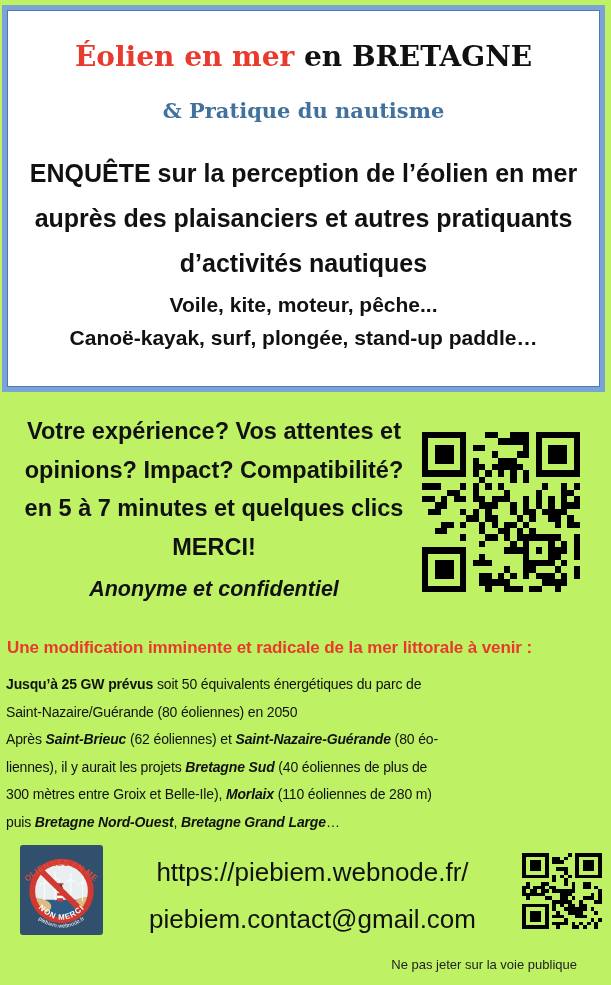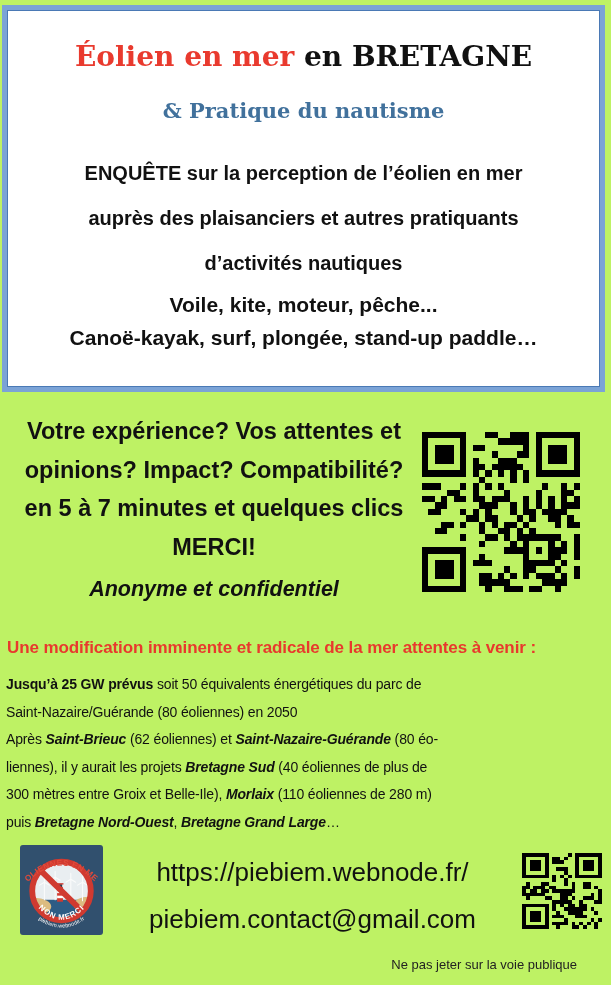--- a/index.html
+++ b/index.html
@@ -5,21 +5,21 @@
   html,body{margin:0;padding:0;background:#fff;}
   #page{position:relative;width:611px;height:985px;background:#bef264;overflow:hidden;
         font-family:"Liberation Sans",sans-serif;color:#111;}
 
   
   .header-box{position:absolute;left:2px;top:5px;width:603px;height:387px;box-sizing:border-box;
               border:5px solid #7ba3d6;box-shadow:inset 0 0 0 1px #4a79b5;background:#fff;text-align:center;}
   .hb-title{margin-top:30px;font-family:"DejaVu Serif",serif;font-weight:700;font-size:28px;line-height:34px;color:#111;}
   .hb-title .red{color:#e93a2e;}
   .hb-sub{margin-top:21px;font-family:"DejaVu Serif",serif;font-weight:700;font-size:21px;line-height:32px;color:#41719c;}
-  .hb-enq{margin-top:24px;font-weight:700;font-size:20px;line-height:45px;color:#111;}
+  .hb-enq{margin-top:24px;font-weight:700;font-size:25px;line-height:45px;color:#111;}
   .hb-act{margin-top:2px;font-weight:700;font-size:21px;line-height:33px;color:#111;}
 
   
   .pitch{position:absolute;left:14px;top:412px;width:400px;text-align:center;
          font-weight:700;font-size:23.5px;line-height:38.5px;color:#111;}
   .confidential{margin-top:10px;font-style:italic;font-size:21.5px;line-height:26px;}
   .qr-main{position:absolute;left:422px;top:432px;width:158px;height:160px;}
   svg.qr{shape-rendering:crispEdges;}
 
   
@@ -63,21 +63,21 @@
     <div>opinions? Impact? Compatibilité?</div>
     <div>en 5 à 7 minutes et quelques clics</div>
     <div>MERCI!</div>
     <div class="confidential">Anonyme et confidentiel</div>
   </div>
 
   <svg id="qr-main" class="qr qr-main" xmlns="http://www.w3.org/2000/svg" preserveAspectRatio="none" viewBox="0 0 25 25">
       <path d="M0 0h1v1h-1zM1 0h1v1h-1zM2 0h1v1h-1zM3 0h1v1h-1zM4 0h1v1h-1zM5 0h1v1h-1zM6 0h1v1h-1zM10 0h1v1h-1zM11 0h1v1h-1zM14 0h1v1h-1zM15 0h1v1h-1zM16 0h1v1h-1zM18 0h1v1h-1zM19 0h1v1h-1zM20 0h1v1h-1zM21 0h1v1h-1zM22 0h1v1h-1zM23 0h1v1h-1zM24 0h1v1h-1zM0 1h1v1h-1zM6 1h1v1h-1zM12 1h1v1h-1zM13 1h1v1h-1zM14 1h1v1h-1zM15 1h1v1h-1zM16 1h1v1h-1zM18 1h1v1h-1zM24 1h1v1h-1zM0 2h1v1h-1zM2 2h1v1h-1zM3 2h1v1h-1zM4 2h1v1h-1zM6 2h1v1h-1zM8 2h1v1h-1zM9 2h1v1h-1zM16 2h1v1h-1zM18 2h1v1h-1zM20 2h1v1h-1zM21 2h1v1h-1zM22 2h1v1h-1zM24 2h1v1h-1zM0 3h1v1h-1zM2 3h1v1h-1zM3 3h1v1h-1zM4 3h1v1h-1zM6 3h1v1h-1zM11 3h1v1h-1zM15 3h1v1h-1zM16 3h1v1h-1zM18 3h1v1h-1zM20 3h1v1h-1zM21 3h1v1h-1zM22 3h1v1h-1zM24 3h1v1h-1zM0 4h1v1h-1zM2 4h1v1h-1zM3 4h1v1h-1zM4 4h1v1h-1zM6 4h1v1h-1zM8 4h1v1h-1zM12 4h1v1h-1zM13 4h1v1h-1zM14 4h1v1h-1zM18 4h1v1h-1zM20 4h1v1h-1zM21 4h1v1h-1zM22 4h1v1h-1zM24 4h1v1h-1zM0 5h1v1h-1zM6 5h1v1h-1zM8 5h1v1h-1zM9 5h1v1h-1zM11 5h1v1h-1zM12 5h1v1h-1zM13 5h1v1h-1zM14 5h1v1h-1zM15 5h1v1h-1zM18 5h1v1h-1zM24 5h1v1h-1zM0 6h1v1h-1zM1 6h1v1h-1zM2 6h1v1h-1zM3 6h1v1h-1zM4 6h1v1h-1zM5 6h1v1h-1zM6 6h1v1h-1zM8 6h1v1h-1zM10 6h1v1h-1zM12 6h1v1h-1zM14 6h1v1h-1zM16 6h1v1h-1zM18 6h1v1h-1zM19 6h1v1h-1zM20 6h1v1h-1zM21 6h1v1h-1zM22 6h1v1h-1zM23 6h1v1h-1zM24 6h1v1h-1zM9 7h1v1h-1zM14 7h1v1h-1zM16 7h1v1h-1zM0 8h1v1h-1zM1 8h1v1h-1zM2 8h1v1h-1zM6 8h1v1h-1zM8 8h1v1h-1zM10 8h1v1h-1zM12 8h1v1h-1zM19 8h1v1h-1zM22 8h1v1h-1zM24 8h1v1h-1zM4 9h1v1h-1zM5 9h1v1h-1zM8 9h1v1h-1zM13 9h1v1h-1zM18 9h1v1h-1zM22 9h1v1h-1zM23 9h1v1h-1zM0 10h1v1h-1zM1 10h1v1h-1zM3 10h1v1h-1zM5 10h1v1h-1zM6 10h1v1h-1zM8 10h1v1h-1zM9 10h1v1h-1zM11 10h1v1h-1zM12 10h1v1h-1zM13 10h1v1h-1zM16 10h1v1h-1zM18 10h1v1h-1zM20 10h1v1h-1zM22 10h1v1h-1zM24 10h1v1h-1zM2 11h1v1h-1zM3 11h1v1h-1zM9 11h1v1h-1zM10 11h1v1h-1zM11 11h1v1h-1zM14 11h1v1h-1zM16 11h1v1h-1zM18 11h1v1h-1zM20 11h1v1h-1zM22 11h1v1h-1zM23 11h1v1h-1zM24 11h1v1h-1zM1 12h1v1h-1zM2 12h1v1h-1zM6 12h1v1h-1zM8 12h1v1h-1zM10 12h1v1h-1zM14 12h1v1h-1zM16 12h1v1h-1zM17 12h1v1h-1zM19 12h1v1h-1zM20 12h1v1h-1zM21 12h1v1h-1zM22 12h1v1h-1zM7 13h1v1h-1zM8 13h1v1h-1zM10 13h1v1h-1zM11 13h1v1h-1zM15 13h1v1h-1zM17 13h1v1h-1zM20 13h1v1h-1zM21 13h1v1h-1zM23 13h1v1h-1zM3 14h1v1h-1zM4 14h1v1h-1zM6 14h1v1h-1zM9 14h1v1h-1zM11 14h1v1h-1zM13 14h1v1h-1zM14 14h1v1h-1zM16 14h1v1h-1zM21 14h1v1h-1zM23 14h1v1h-1zM24 14h1v1h-1zM2 15h1v1h-1zM3 15h1v1h-1zM9 15h1v1h-1zM12 15h1v1h-1zM13 15h1v1h-1zM15 15h1v1h-1zM17 15h1v1h-1zM6 16h1v1h-1zM10 16h1v1h-1zM11 16h1v1h-1zM13 16h1v1h-1zM15 16h1v1h-1zM16 16h1v1h-1zM17 16h1v1h-1zM18 16h1v1h-1zM19 16h1v1h-1zM20 16h1v1h-1zM21 16h1v1h-1zM24 16h1v1h-1zM9 17h1v1h-1zM14 17h1v1h-1zM16 17h1v1h-1zM20 17h1v1h-1zM22 17h1v1h-1zM24 17h1v1h-1zM0 18h1v1h-1zM1 18h1v1h-1zM2 18h1v1h-1zM3 18h1v1h-1zM4 18h1v1h-1zM5 18h1v1h-1zM6 18h1v1h-1zM13 18h1v1h-1zM14 18h1v1h-1zM15 18h1v1h-1zM16 18h1v1h-1zM18 18h1v1h-1zM20 18h1v1h-1zM21 18h1v1h-1zM22 18h1v1h-1zM24 18h1v1h-1zM0 19h1v1h-1zM6 19h1v1h-1zM9 19h1v1h-1zM16 19h1v1h-1zM20 19h1v1h-1zM21 19h1v1h-1zM24 19h1v1h-1zM0 20h1v1h-1zM2 20h1v1h-1zM3 20h1v1h-1zM4 20h1v1h-1zM6 20h1v1h-1zM8 20h1v1h-1zM9 20h1v1h-1zM10 20h1v1h-1zM16 20h1v1h-1zM17 20h1v1h-1zM18 20h1v1h-1zM19 20h1v1h-1zM20 20h1v1h-1zM22 20h1v1h-1zM0 21h1v1h-1zM2 21h1v1h-1zM3 21h1v1h-1zM4 21h1v1h-1zM6 21h1v1h-1zM13 21h1v1h-1zM16 21h1v1h-1zM17 21h1v1h-1zM21 21h1v1h-1zM24 21h1v1h-1zM0 22h1v1h-1zM2 22h1v1h-1zM3 22h1v1h-1zM4 22h1v1h-1zM6 22h1v1h-1zM9 22h1v1h-1zM10 22h1v1h-1zM12 22h1v1h-1zM14 22h1v1h-1zM16 22h1v1h-1zM18 22h1v1h-1zM19 22h1v1h-1zM20 22h1v1h-1zM22 22h1v1h-1zM24 22h1v1h-1zM0 23h1v1h-1zM6 23h1v1h-1zM9 23h1v1h-1zM10 23h1v1h-1zM11 23h1v1h-1zM12 23h1v1h-1zM13 23h1v1h-1zM19 23h1v1h-1zM20 23h1v1h-1zM21 23h1v1h-1zM22 23h1v1h-1zM0 24h1v1h-1zM1 24h1v1h-1zM2 24h1v1h-1zM3 24h1v1h-1zM4 24h1v1h-1zM5 24h1v1h-1zM6 24h1v1h-1zM10 24h1v1h-1zM13 24h1v1h-1zM14 24h1v1h-1zM15 24h1v1h-1zM17 24h1v1h-1zM18 24h1v1h-1zM21 24h1v1h-1z" fill="#000"></path>
     </svg>
 
-  <div class="warn-head">Une modification imminente et radicale de la mer attentes à venir :</div>
+  <div class="warn-head">Une modification imminente et radicale de la mer littorale à venir :</div>
   <div id="warning-body" class="warn-body">
       <div class="para-line"><span class="seg-b">Jusqu’à 25 GW prévus</span><span> soit 50 équivalents énergétiques du parc de</span></div>
       <div class="para-line"><span>Saint-Nazaire/Guérande (80 éoliennes) en 2050</span></div>
       <div class="para-line"><span>Après </span><span class="seg-bi">Saint-Brieuc</span><span> (62 éoliennes) et </span><span class="seg-bi">Saint-Nazaire-Guérande</span><span> (80 éo-</span></div>
       <div class="para-line"><span>liennes), il y aurait les projets </span><span class="seg-bi">Bretagne Sud</span><span> (40 éoliennes de plus de</span></div>
       <div class="para-line"><span>300 mètres entre Groix et Belle-Ile), </span><span class="seg-bi">Morlaix</span><span> (110 éoliennes de 280 m)</span></div>
       <div class="para-line"><span>puis </span><span class="seg-bi">Bretagne Nord-Ouest</span><span>, </span><span class="seg-bi">Bretagne Grand Large</span><span>…</span></div>
     </div>
 
   <div class="footer">

